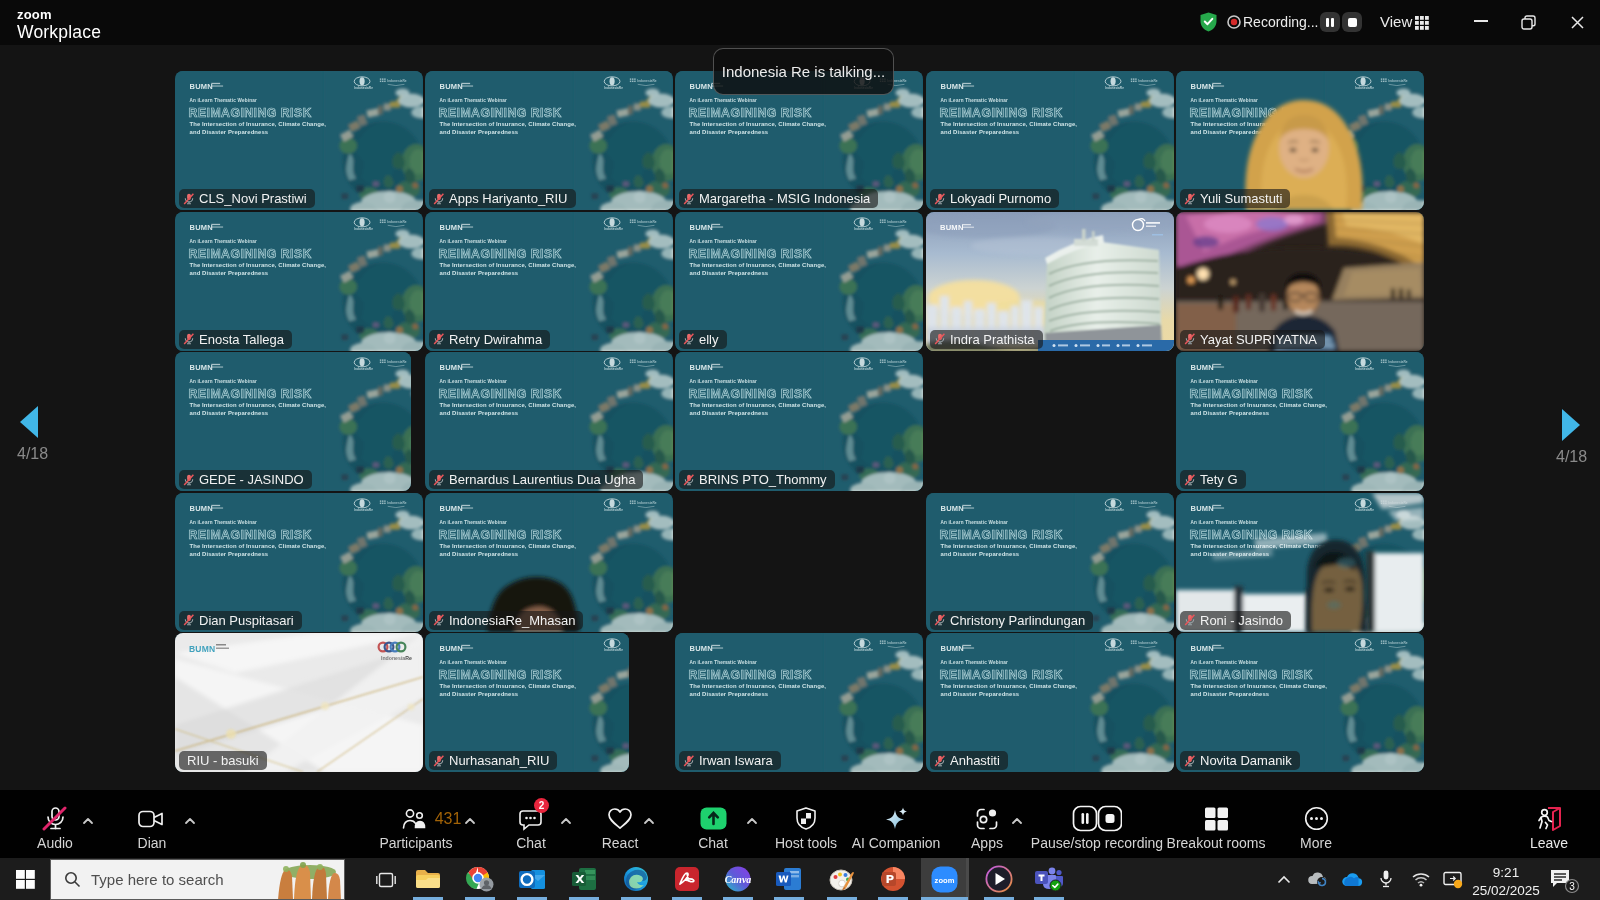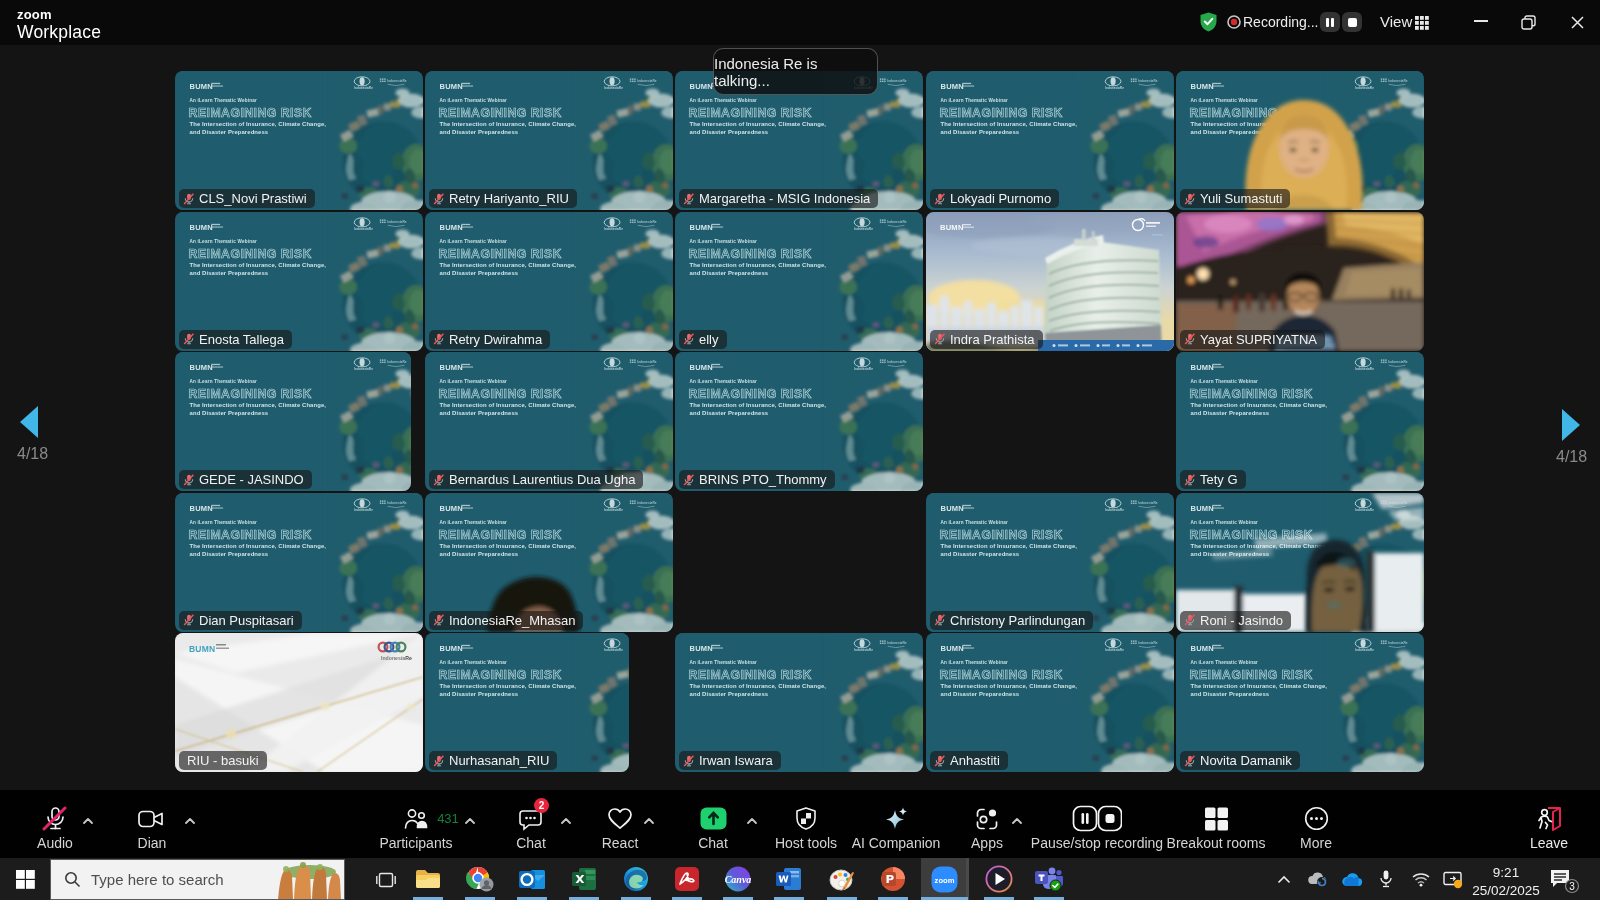--- a/index.html
+++ b/index.html
@@ -6,21 +6,21 @@
 .titlebar{position:absolute;left:0;top:0;width:1600px;height:45px;background:#090909;}
 .zlogo{position:absolute;left:17px;top:8px;color:#fff;line-height:1;}
 .zlogo .z1{font-size:13px;font-weight:700;letter-spacing:.2px}
 .zlogo .z2{font-size:17.5px;font-weight:400;margin-top:3px;letter-spacing:.2px}
 .stage{position:absolute;left:0;top:45px;width:1600px;height:745px;background:#141414;}
 .tile{position:absolute;border-radius:8px;overflow:hidden;background:#1f5c6d;}
 .nametag{position:absolute;left:4px;bottom:2px;height:19px;background:rgba(22,22,22,.62);
  border-radius:5px;display:flex;align-items:center;padding:0 8px 0 4px;gap:4px;
  color:#f2f2f2;font-size:13px;white-space:nowrap;z-index:5}
 .nametag.nomic{padding:0 8px}
-.tooltip{position:absolute;left:713px;top:3px;width:165px;height:47px;background:rgba(13,13,13,.82);
+.tooltip{position:absolute;left:713px;top:3px;width:181px;height:47px;background:rgba(13,13,13,.82);
  border:1px solid rgba(160,160,160,.45);border-radius:10px;color:#ececec;font-size:15px;
  display:flex;align-items:center;justify-content:center;z-index:30}
 .pagearrow{position:absolute;z-index:20}
 .pagenum{position:absolute;color:#8a8a8a;font-size:16px;z-index:20}
 .toolbar{position:absolute;left:0;top:790px;width:1600px;height:68px;background:#010101;}
 .tbi{position:absolute;display:flex;flex-direction:column;align-items:center;color:#d8d8d8;}
 .tbl{font-size:14px;color:#d4d4d4;margin-top:2px;white-space:nowrap}
 .ibx{height:29px;display:flex;align-items:center;justify-content:center}
 .taskbar{position:absolute;left:0;top:858px;width:1600px;height:42px;background:#1c1c1c;}
 .searchbox{position:absolute;left:50px;top:1px;width:295px;height:41px;background:#f2f2f2;
@@ -186,21 +186,21 @@
       </div>
     </div>
 <div class="tile" style="left:425px;top:26px;width:248px;height:139px">
       <svg width="248" height="139" style="position:absolute;left:0;top:0">
         <use href="#slide"></use>
       </svg>
       <div class="nametag">
         <svg width="12" height="12" style="flex:none">
           <use href="#micoff"></use>
         </svg>
-        <span>Retry Hariyanto_RIU</span>
+        <span>Apps Hariyanto_RIU</span>
       </div>
     </div>
 <div class="tile" style="left:675px;top:26px;width:248px;height:139px">
       <svg width="248" height="139" style="position:absolute;left:0;top:0">
         <use href="#slide"></use>
       </svg>
       <div class="nametag">
         <svg width="12" height="12" style="flex:none">
           <use href="#micoff"></use>
         </svg>
@@ -672,21 +672,21 @@
 <div class="tbi" style="left:356px;top:14px;width:120px">
       <div class="ibx" style="gap:8px;padding-left:30px">
         <svg width="26" height="24" viewBox="0 0 26 24">
 <g stroke="#f0f0f0" stroke-width="1.6" fill="none" stroke-linecap="round">
 <circle cx="9" cy="6.5" r="3.6"></circle>
 <path d="M2.5,21 c0,-5 3,-7.5 6.5,-7.5 c2.5,0 4.5,1 5.5,3"></path>
 <circle cx="18.5" cy="8.5" r="2.8"></circle>
 <path d="M14.5,20.5 c0,-4 2,-6 4.5,-6 s4.5,2 4.5,6 z" fill="#f0f0f0"></path>
 </g>
         </svg>
-        <span style="font-size:13px;color:#15803d">431</span>
+        <span style="font-size:16px;color:#a16207">431</span>
       </div>
       <div class="tbl">Participants</div>
     </div>
 <svg width="12" height="8" style="position:absolute;left:464px;top:27px">
       <path d="M2,6 L6,2 L10,6" stroke="#c9c9c9" stroke-width="1.8" fill="none" stroke-linecap="round" stroke-linejoin="round"></path>
     </svg>
 <div class="tbi" style="left:471px;top:14px;width:120px">
       <div class="ibx" style="position:relative">
         <svg width="26" height="26" viewBox="0 0 26 26">
 <g stroke="#f0f0f0" stroke-width="1.6" fill="none">

